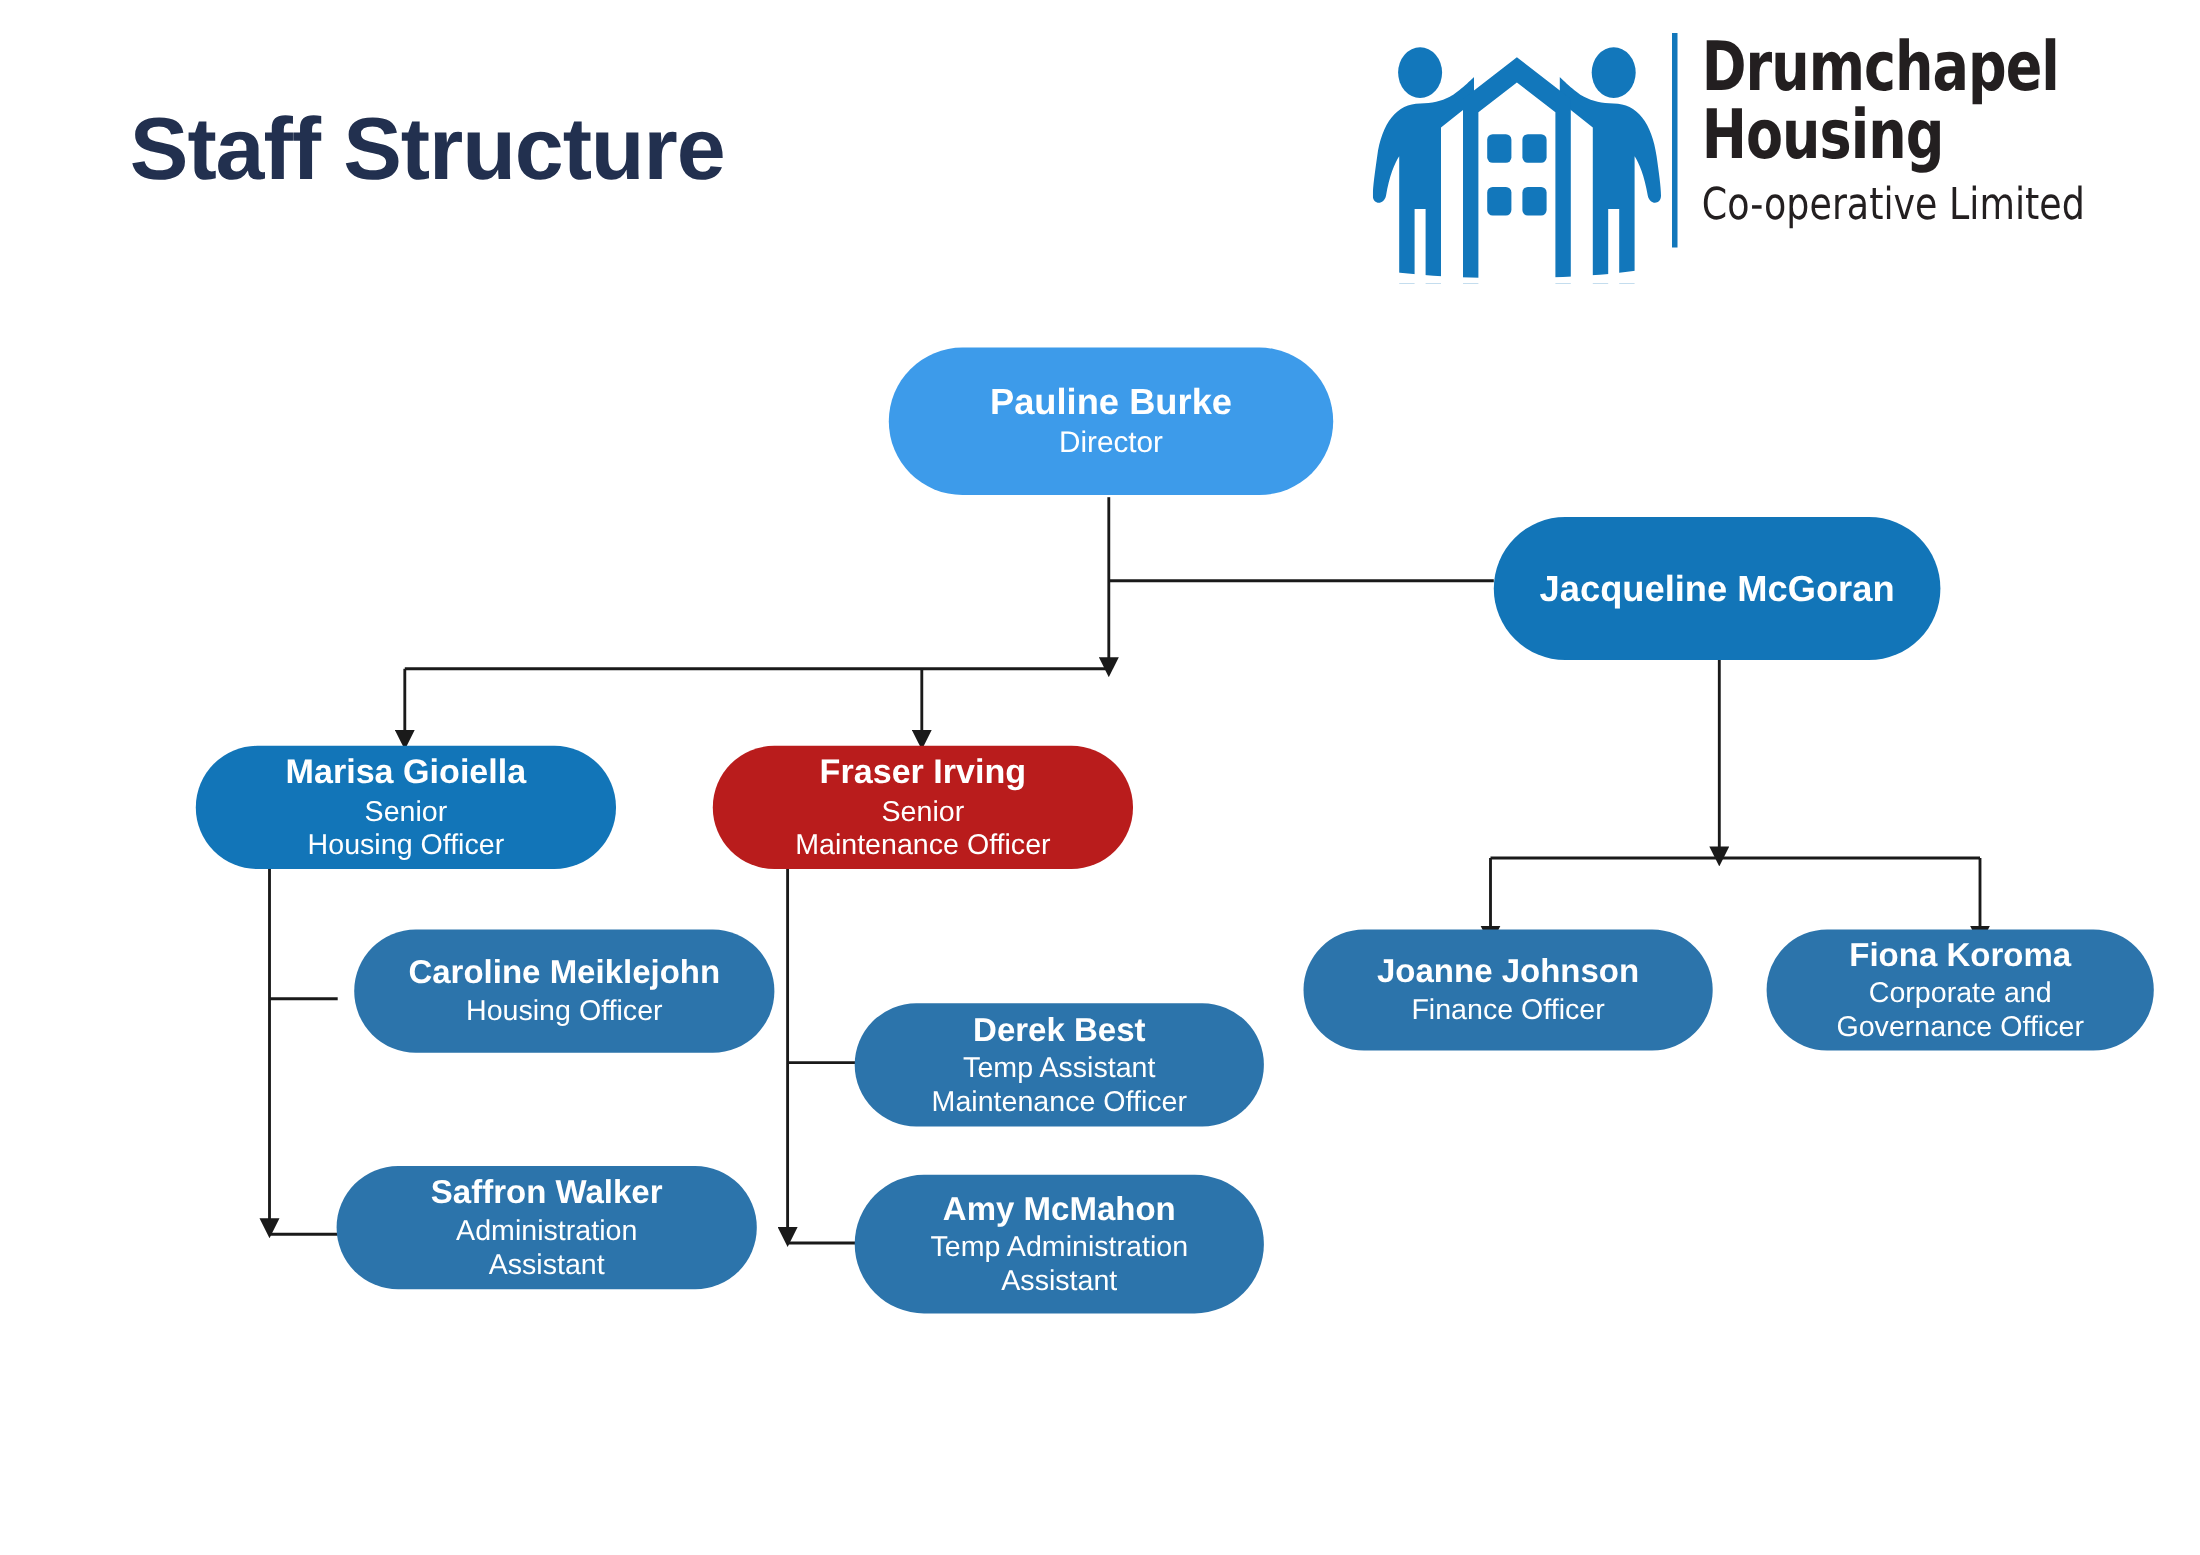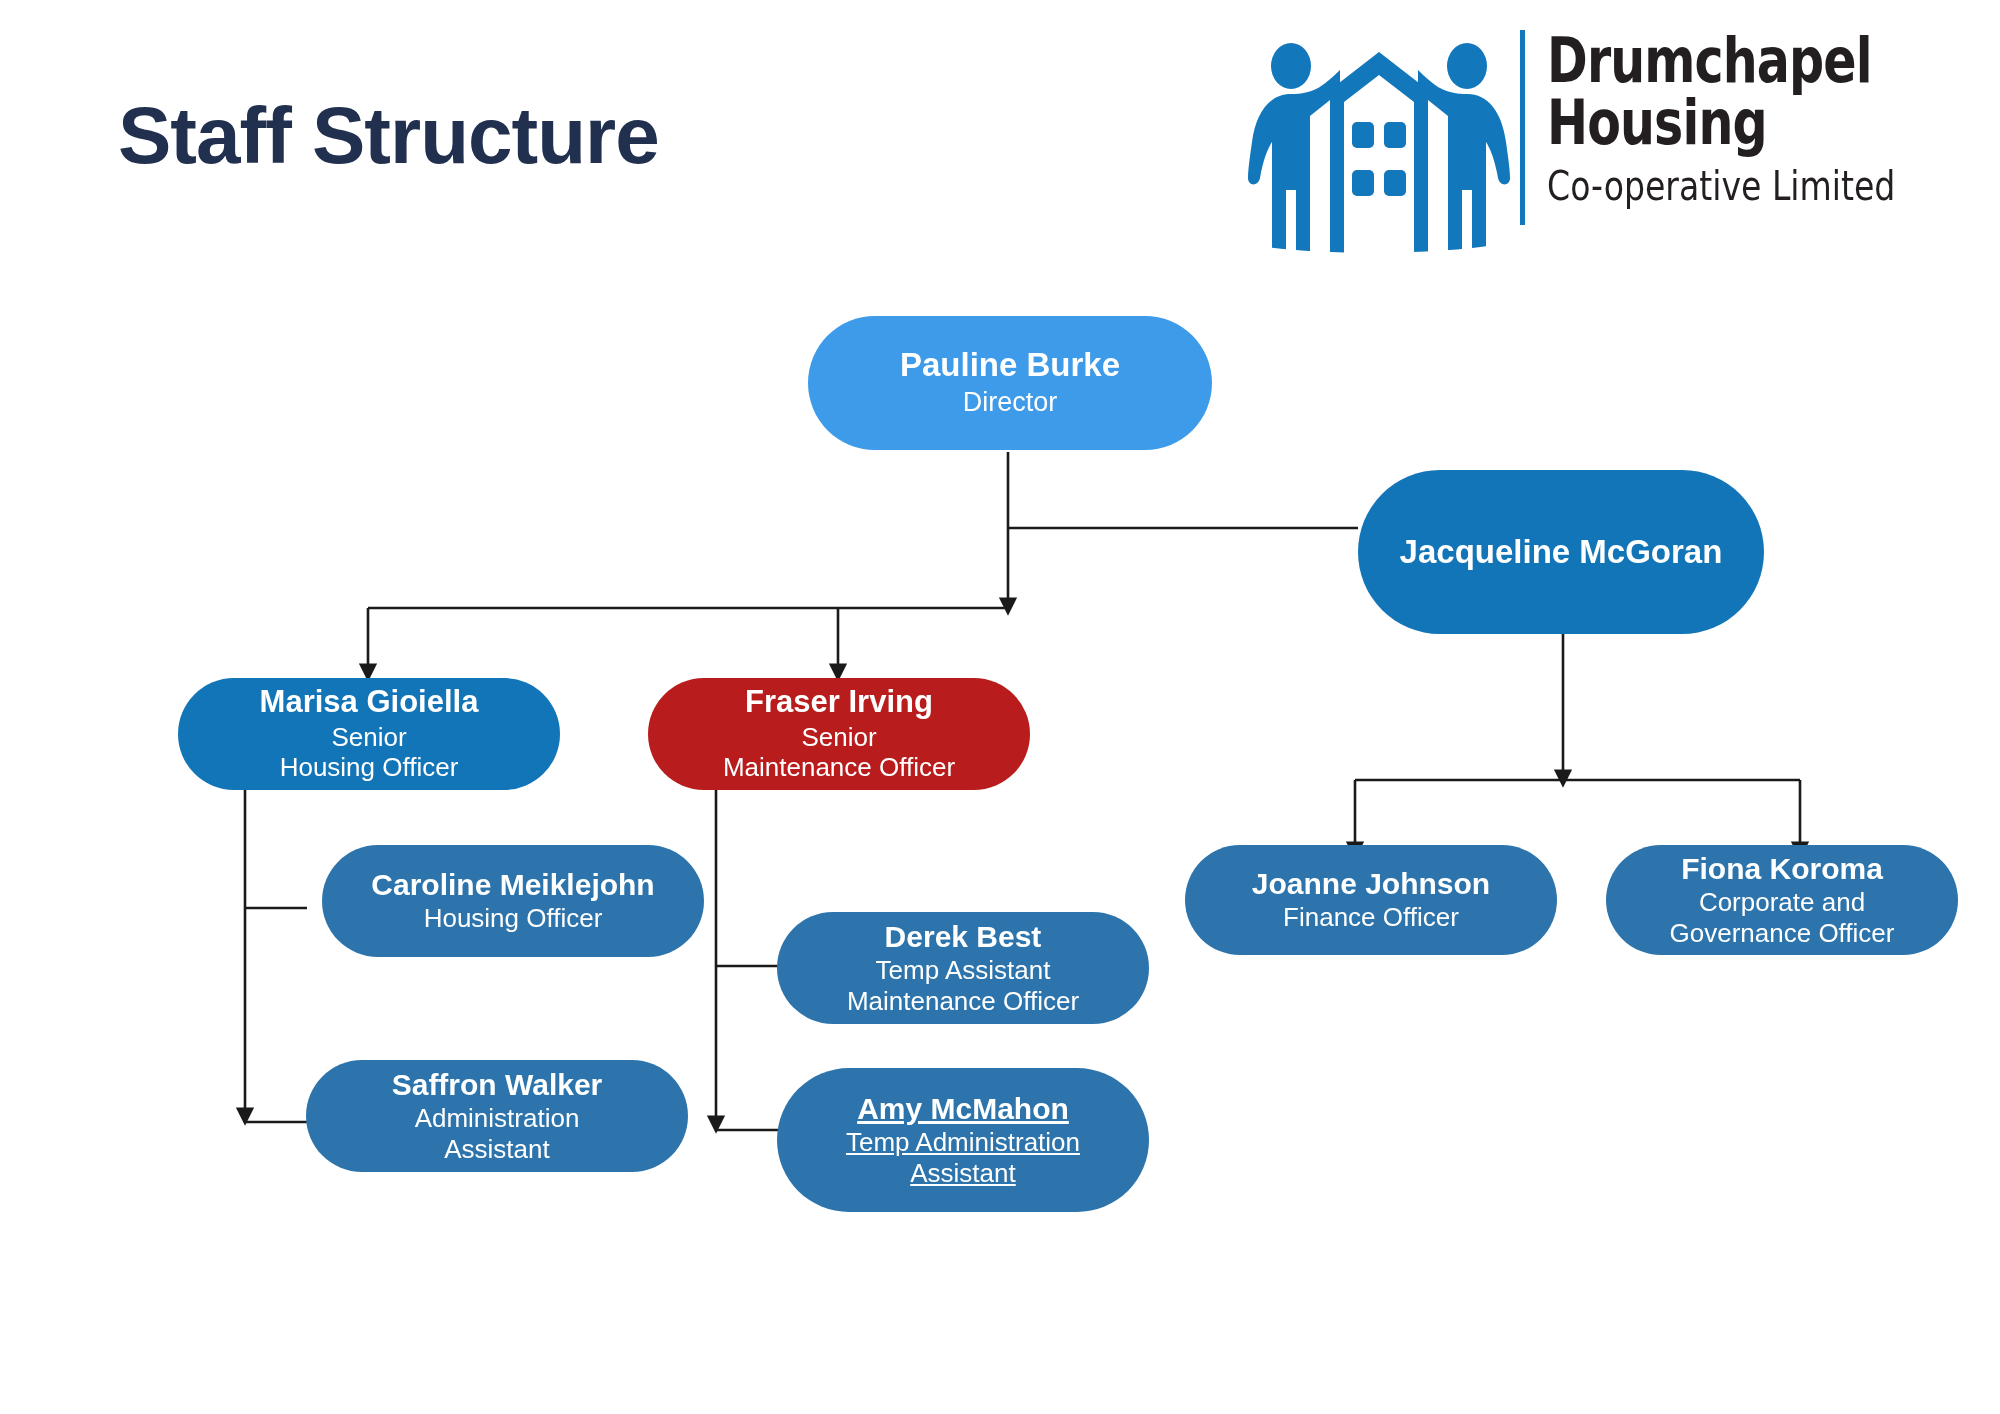--- a/index.html
+++ b/index.html
@@ -194,21 +194,21 @@
     </g>
   </svg>
 
   <div class="node tier-1" style="left:808px; top:316px; width:404px; height:134px; background:#3d9bea;">
     <div class="node-name">Pauline Burke</div>
     <div class="node-role">
       <div>Director</div>
     </div>
   </div>
 
-  <div class="node tier-1" style="left:1358px; top:470px; width:406px; height:164px; background:#1275b8;">
+  <div class="node tier-1" style="left:1358px; top:470px; width:406px; height:130px; background:#1275b8;">
     <div class="node-name">Jacqueline McGoran</div>
   </div>
 
   <div class="node tier-2" style="left:178px; top:678px; width:382px; height:112px; background:#1275b8;">
     <div class="node-name">Marisa Gioiella</div>
     <div class="node-role">
       <div>Senior</div>
       <div>Housing Officer</div>
     </div>
   </div>
@@ -237,21 +237,21 @@
   </div>
 
   <div class="node tier-3" style="left:777px; top:912px; width:372px; height:112px; background:#2c74ab;">
     <div class="node-name">Derek Best</div>
     <div class="node-role">
       <div>Temp Assistant</div>
       <div>Maintenance Officer</div>
     </div>
   </div>
 
-  <div class="node tier-3" style="left:777px; top:1068px; width:372px; height:144px; background:#2c74ab;text-decoration:underline;">
+  <div class="node tier-3" style="left:777px; top:1068px; width:372px; height:126px; background:#2c74ab;">
     <div class="node-name">Amy McMahon</div>
     <div class="node-role">
       <div>Temp Administration</div>
       <div>Assistant</div>
     </div>
   </div>
 
   <div class="node tier-3" style="left:1185px; top:845px; width:372px; height:110px; background:#2c74ab;">
     <div class="node-name">Joanne Johnson</div>
     <div class="node-role">

